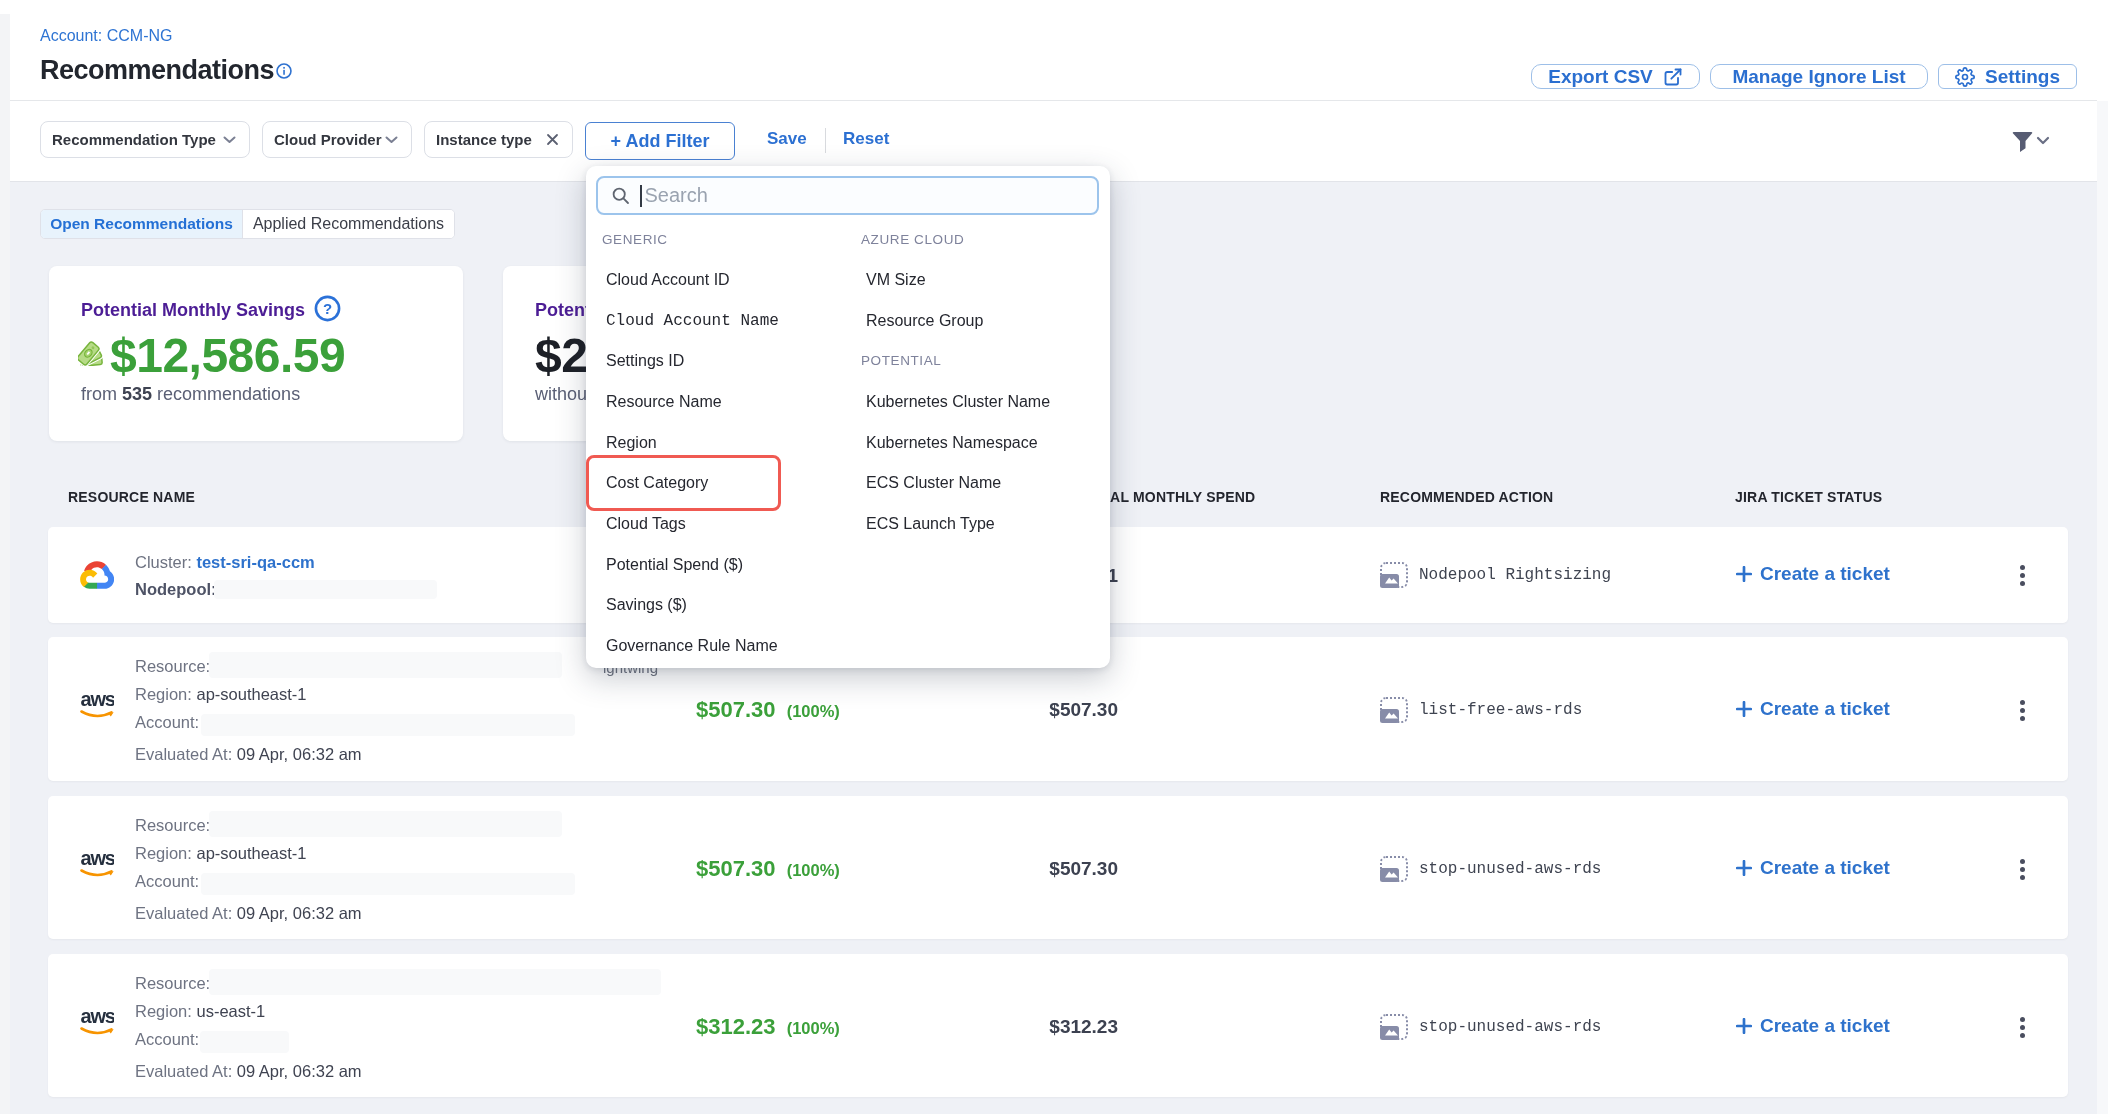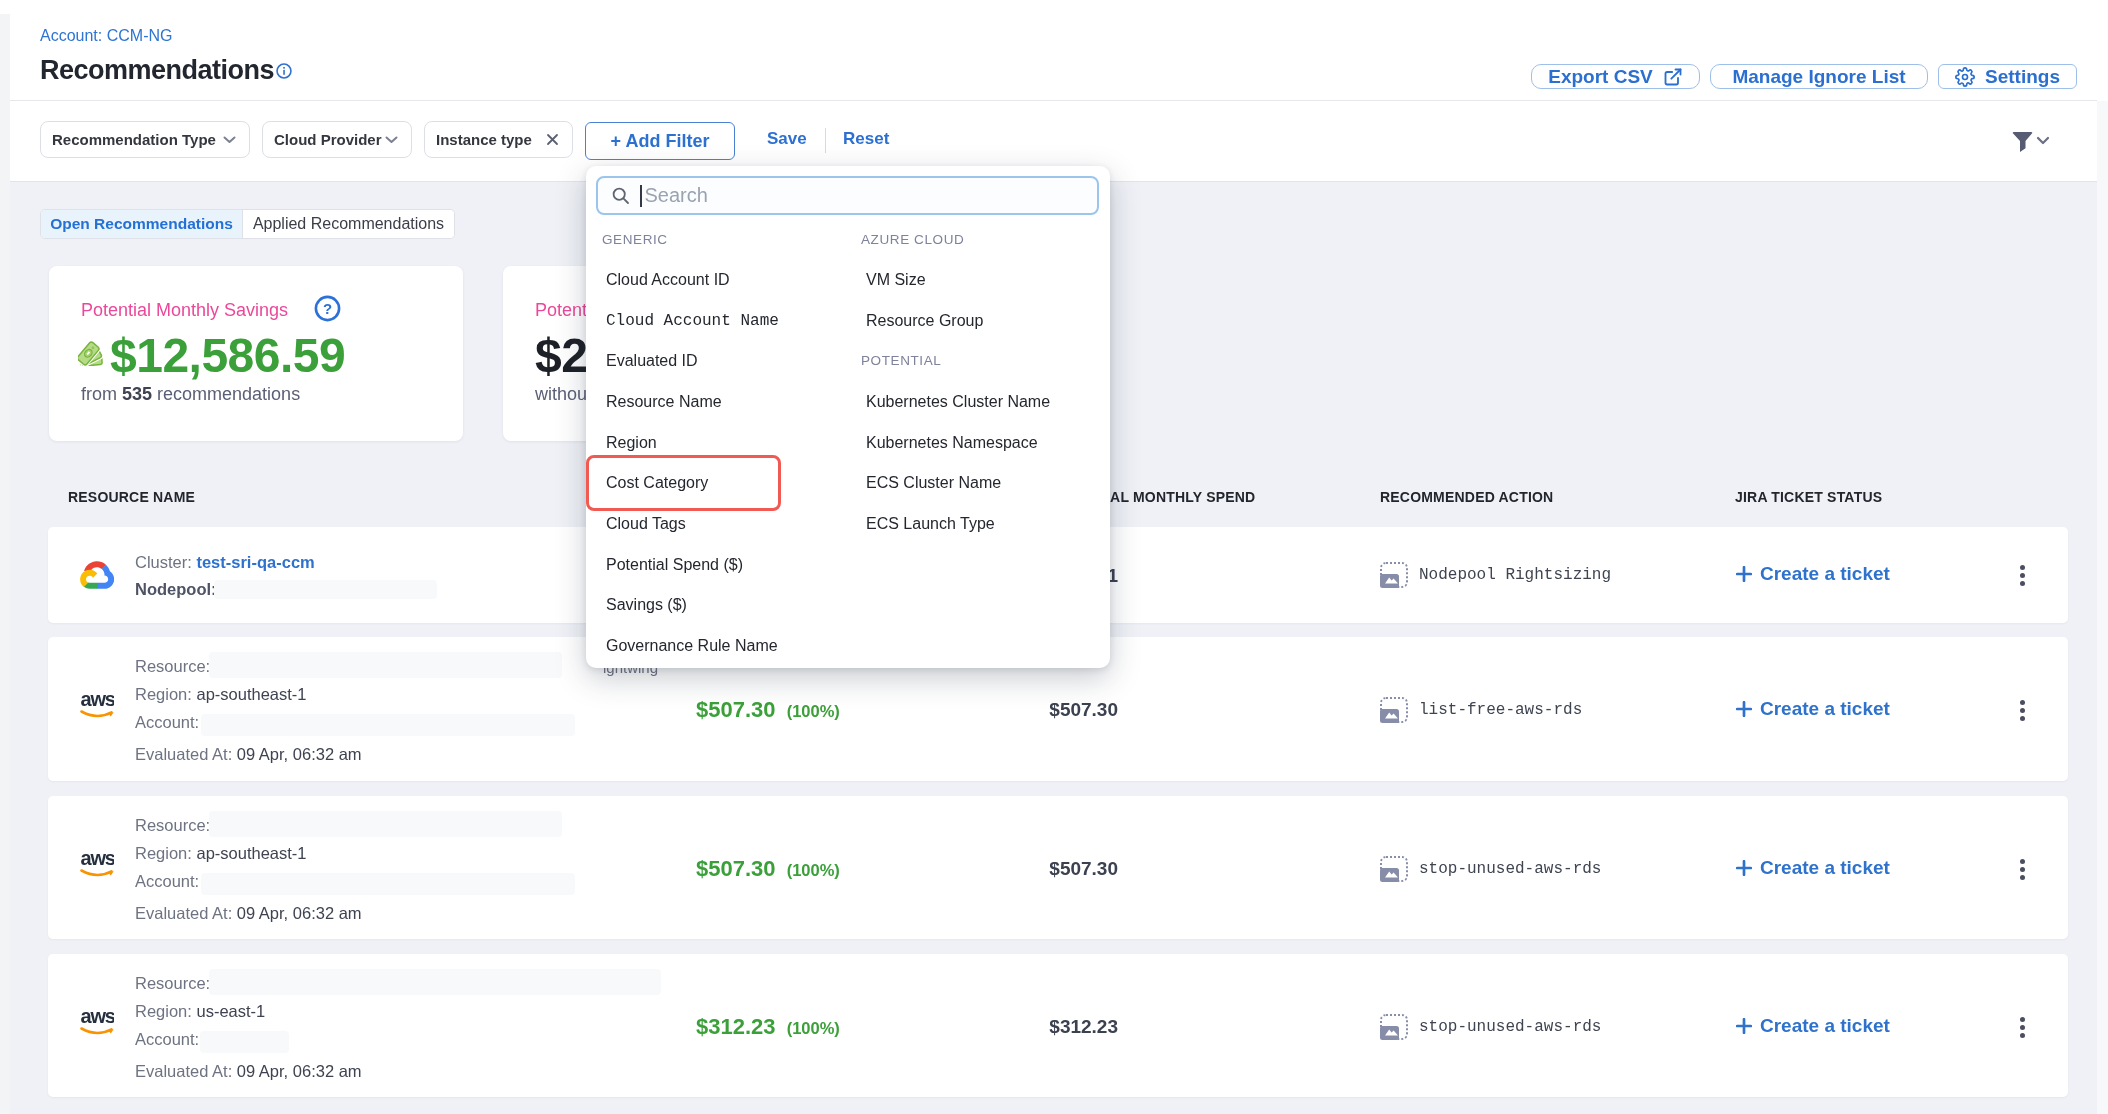--- a/index.html
+++ b/index.html
@@ -22,21 +22,21 @@
   
   .main { left:10px; top:182px; width:2087px; height:932px; background:#eff1f6; }
   .gutter { left:0; top:14px; width:10px; height:1100px; background:#f3f4f6; }
   .rgutter { left:2097px; top:101px; width:11px; height:1013px; background:#f7f8fa; }
   
   .tabs { left:40px; top:209px; height:30px; display:flex; border:1px solid #dfe1e8; border-radius:5px; overflow:hidden; background:#fff; }
   .tab1 { width:202px; background:#e8f3fc; color:#2470d5; font-weight:bold; font-size:15.5px; display:flex; align-items:center; justify-content:center; border-right:1px solid #dfe1e8; white-space:nowrap;}
   .tab2 { width:211px; background:#fff; color:#3b3e48; font-size:16px; display:flex; align-items:center; justify-content:center; white-space:nowrap; }
   
   .card { top:266px; width:414px; height:175px; background:#fff; border-radius:8px; box-shadow:0 1px 3px rgba(50,60,80,.08); }
-  .cardtitle { font-size:18px; font-weight:normal; color:#ec4899; white-space:nowrap; }
+  .cardtitle { font-size:18px; font-weight:bold; color:#4c1d95; white-space:nowrap; }
   .bignum { font-size:48px; line-height:48px; font-weight:bold; letter-spacing:-0.5px; white-space:nowrap; }
   .cardsub { font-size:18px; color:#5a5f75; white-space:nowrap; }
   
   .th { top:489px; font-size:14px; font-weight:bold; color:#23252d; letter-spacing:0.2px; white-space:nowrap; }
   .row { left:48px; width:2020px; background:#fff; border-radius:5px; box-shadow:0 1px 2px rgba(50,60,80,.05); }
   .lbl { color:#6e7382; }
   .val { color:#3f4351; }
   .rline { position:absolute; font-size:16.5px; white-space:nowrap; }
   .redact { position:absolute; background:#f8f9fa; border-radius:4px; height:18px; }
   .green { color:#3ba03a; }
@@ -278,21 +278,21 @@
         <line x1="11.4" y1="11.4" x2="16" y2="16" stroke="#5f6570" stroke-width="1.8" stroke-linecap="round"></line>
       </svg>
       <span class="caret"></span>
       <span class="ph" style="margin-left:-7px;">Search</span>
     </div>
   <div class="sechead" style="left:16px; top:66px;">GENERIC</div>
   <div class="sechead" style="left:275px; top:66px;">AZURE CLOUD</div>
   <div class="sechead" style="left:275px; top:187px;">POTENTIAL</div>
   <div class="pitem" style="left:20px; top:105px;">Cloud Account ID</div>
   <div class="pitem" style="left:20px; top:146px;font-family:Liberation Mono, monospace;">Cloud Account Name</div>
-  <div class="pitem" style="left:20px; top:186px;">Evaluated ID</div>
+  <div class="pitem" style="left:20px; top:186px;">Settings ID</div>
   <div class="pitem" style="left:20px; top:227px;">Resource Name</div>
   <div class="pitem" style="left:20px; top:268px;">Region</div>
   <div class="pitem" style="left:20px; top:308px;">Cost Category</div>
   <div class="pitem" style="left:20px; top:349px;">Cloud Tags</div>
   <div class="pitem" style="left:20px; top:390px;">Potential Spend ($)</div>
   <div class="pitem" style="left:20px; top:430px;">Savings ($)</div>
   <div class="pitem" style="left:20px; top:471px;">Governance Rule Name</div>
   <div class="pitem" style="left:280px; top:105px;text-align:center;">VM Size</div>
   <div class="pitem" style="left:280px; top:146px;">Resource Group</div>
   <div class="pitem" style="left:280px; top:227px;">Kubernetes Cluster Name</div>

